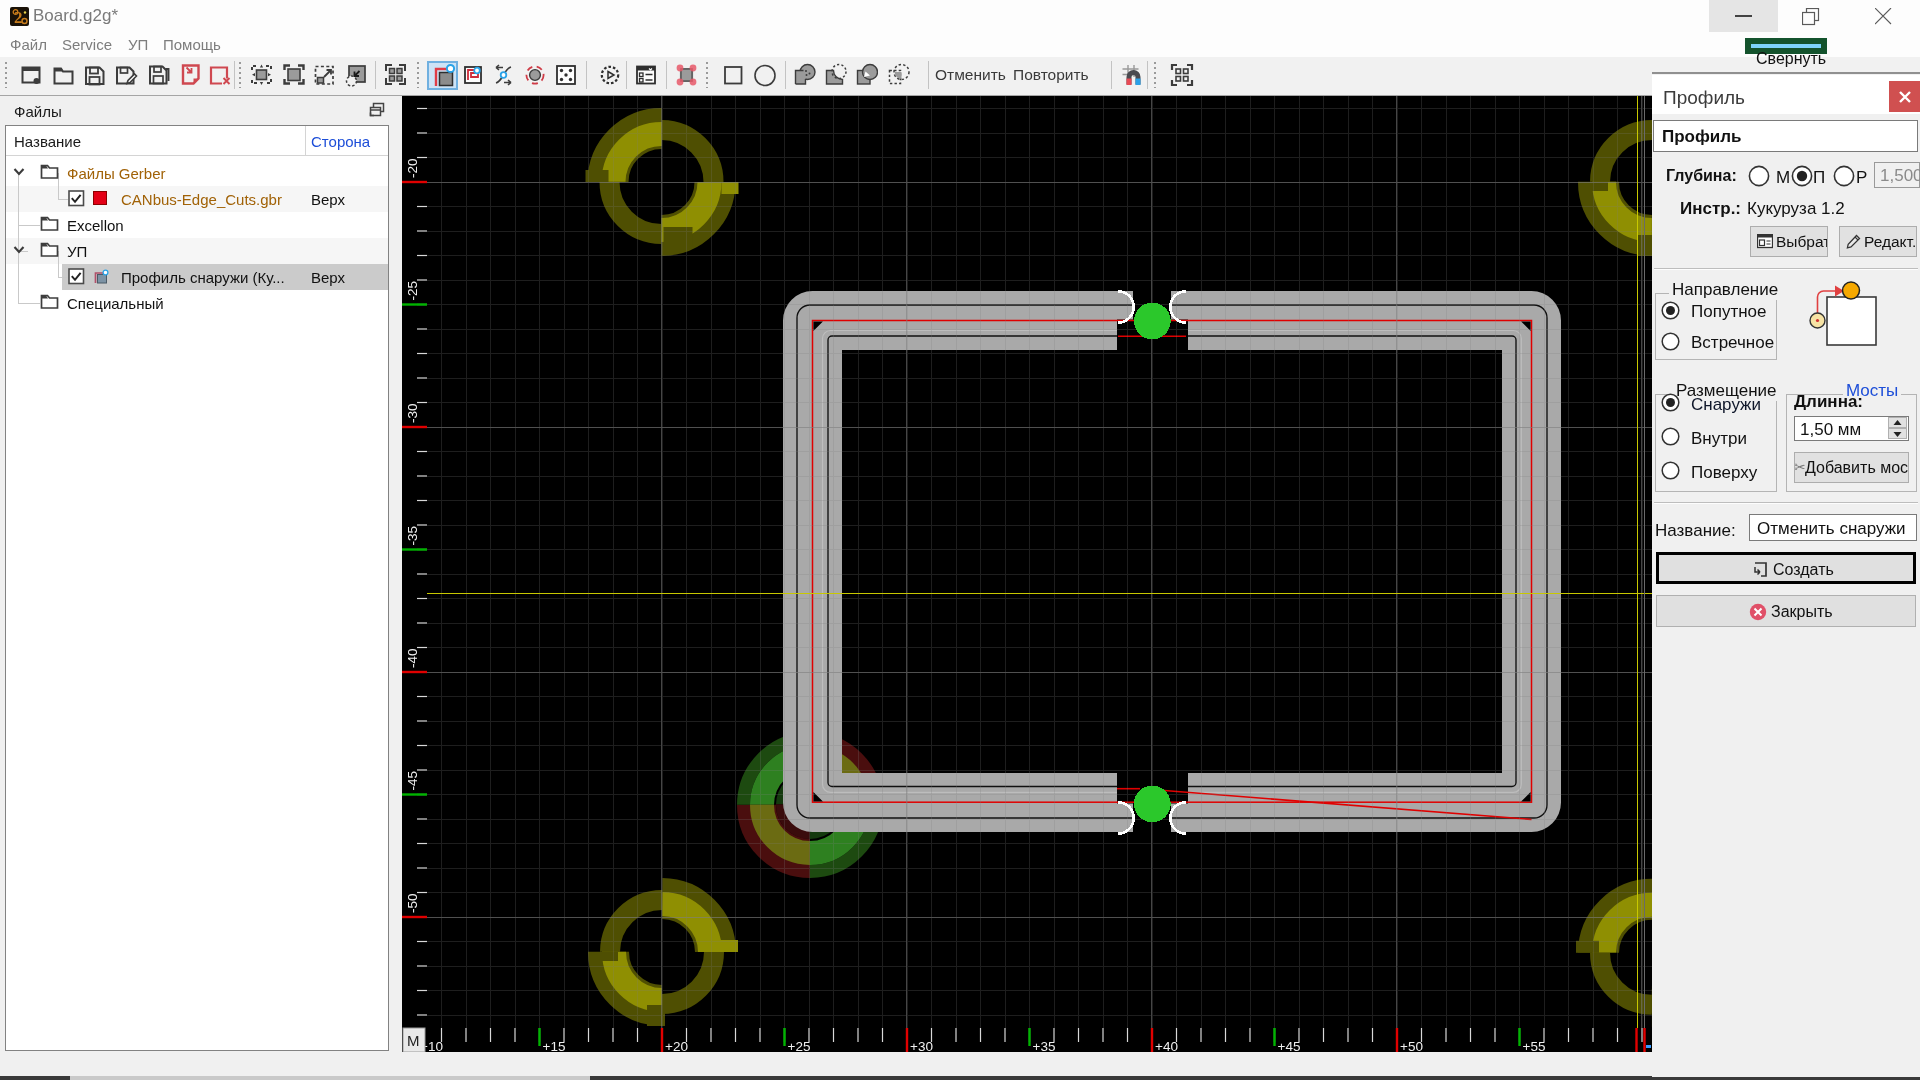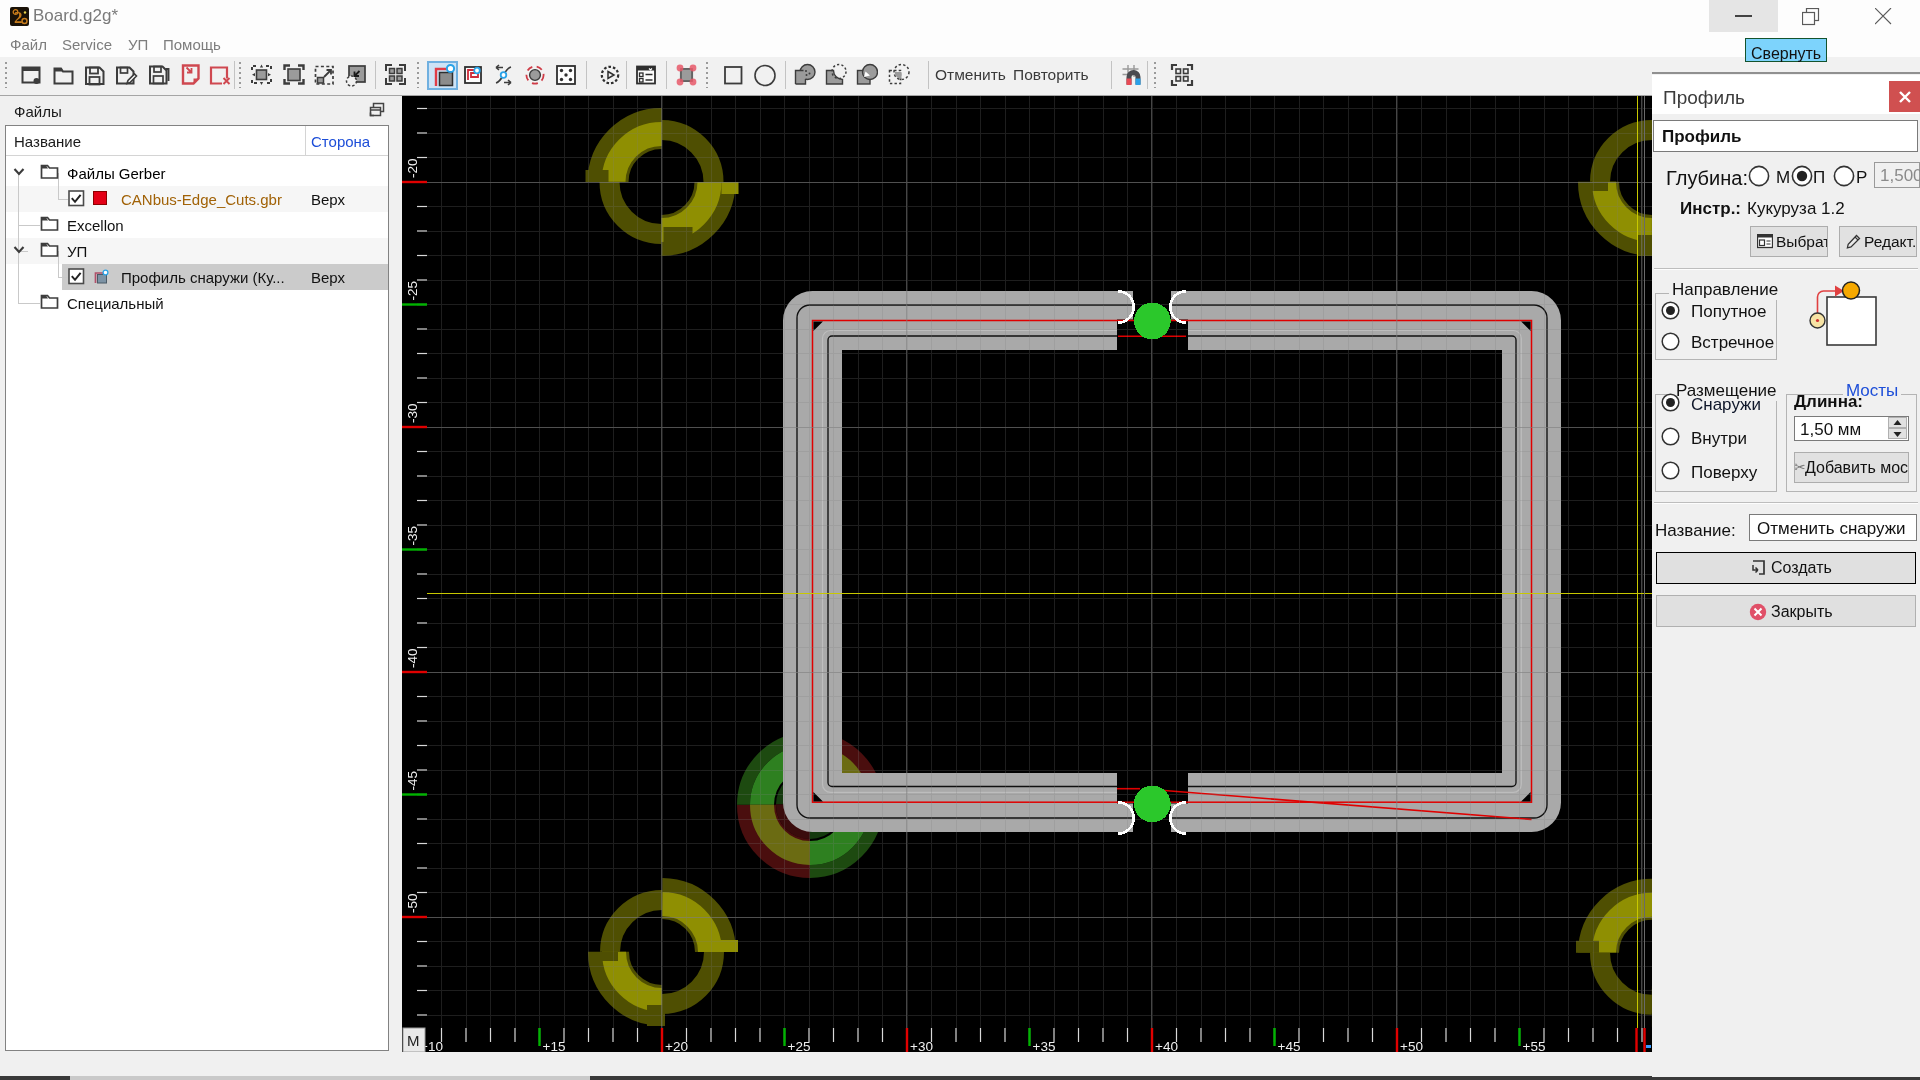--- a/index.html
+++ b/index.html
@@ -238,21 +238,21 @@
     <div class="abs" style="left:52px;top:125px;width:1px;height:26px;background:#c9c9c9"></div>
     <div class="abs" style="left:52px;top:151px;width:10px;height:1px;background:#c9c9c9"></div>
 
     <svg class="abs" style="left:7px;top:40px" width="12" height="12">
         <path d="M1.5,3 l4.5,5 4.5,-5" fill="none" stroke="#3c3c3c" stroke-width="2.1"></path>
       </svg>
     <svg class="abs" style="left:34px;top:37px" width="19" height="17">
       <path d="M1.5,15 v-12.5 h6 l2,2.5 h8 v10 z" fill="#fff" stroke="#3e3e3e" stroke-width="1.7"></path>
       <path d="M1.5,5.5 h6.5 l-2,-3 h-4.5 z" fill="#3e3e3e"></path>
     </svg>
-    <span class="abs" style="left:61px;top:39px;font-size:15px;color:#000000">Файлы Gerber</span>
+    <span class="abs" style="left:61px;top:39px;font-size:15px;color:#a16207">Файлы Gerber</span>
 
     <svg class="abs" style="left:62px;top:64px" width="17" height="17">
       <rect x="1" y="1" width="14.5" height="14.5" fill="#fff" stroke="#4a4a4a" stroke-width="1.6"></rect>
       <path d="M3.8,8.2 l3.2,3.6 5.6,-7" fill="none" stroke="#222" stroke-width="2"></path>
     </svg>
     <div class="abs" style="left:87px;top:65px;width:14px;height:14px;background:#e30016;border:1px solid #8c0000"></div>
     <span class="abs" style="left:115px;top:65px;font-size:15px;color:#a16207">CANbus-Edge_Cuts.gbr</span>
     <span class="abs" style="left:305px;top:65px;font-size:15px;color:#111">Верх</span>
 
     <svg class="abs" style="left:34px;top:89px" width="19" height="17">
@@ -583,21 +583,21 @@
 <div class="abs" style="left:1652px;top:75px;width:268px;height:1002px;background:#f0f0f0;overflow:hidden">
   <div class="abs" style="left:0;top:0;width:268px;height:39px;background:#fff"></div>
   <span class="abs" style="left:11px;top:12px;font-size:19px;color:#3c3c3c">Профиль</span>
   <div class="abs" style="left:237px;top:6px;width:31px;height:31px;background:#d05050"></div>
   <svg class="abs" style="left:247px;top:16px" width="12" height="12">
       <path d="M1,1 L11,11 M11,1 L1,11" stroke="#fff" stroke-width="2.4"></path>
     </svg>
   <div class="abs" style="left:1px;top:45px;width:265px;height:32px;background:#fff;border:1px solid #7a7a7a">
     <span class="abs" style="left:8px;top:6px;font-size:17px;font-weight:bold;color:#111">Профиль</span>
   </div>
-  <span class="abs" style="left:14px;top:92px;font-size:20px;font-weight:normal;color:#111">Глубина:</span>
+  <span class="abs" style="left:14px;top:92px;font-size:16px;font-weight:bold;color:#111">Глубина:</span>
   <svg class="abs" style="left:96px;top:90px" width="22" height="22">
       <circle cx="11" cy="11" r="9.6" fill="#fff" stroke="#333" stroke-width="1.6"></circle>
     </svg>
   <span class="abs" style="left:124px;top:93px;font-size:17px;color:#111">М</span>
   <svg class="abs" style="left:139px;top:90px" width="22" height="22">
       <circle cx="11" cy="11" r="9.6" fill="#fff" stroke="#333" stroke-width="1.6"></circle>
       <circle cx="11" cy="11" r="5.2" fill="#222"></circle>
     </svg>
   <span class="abs" style="left:161px;top:93px;font-size:17px;color:#111">П</span>
   <svg class="abs" style="left:181px;top:90px" width="22" height="22">
@@ -678,32 +678,32 @@
   <div class="abs" style="left:142px;top:377px;width:115px;height:31px;background:#e1e1e1;border:1px solid #adadad;overflow:hidden">
     <span class="abs" style="left:-1px;top:6px;font-size:14px;color:#777">✂</span>
     <span class="abs" style="left:10px;top:6px;font-size:16px;color:#111;white-space:nowrap">Добавить мос</span>
   </div>
   <div class="abs" style="left:2px;top:427px;width:264px;height:1px;background:#bdbdbd"></div>
   <div class="abs" style="left:2px;top:428px;width:264px;height:1px;background:#fdfdfd"></div>
   <span class="abs" style="left:3px;top:446px;font-size:17px;font-weight:normal;color:#111">Название:</span>
   <div class="abs" style="left:97px;top:439px;width:168px;height:27px;background:#fff;border:1px solid #7a7a7a">
     <span class="abs" style="left:7px;top:4px;font-size:17px;color:#111">Отменить снаружи</span>
   </div>
-  <div class="abs" style="left:4px;top:477px;width:260px;height:32px;background:#e0e0e0;border:1px solid #000000">
+  <div class="abs" style="left:4px;top:477px;width:260px;height:32px;background:#e0e0e0;border:3px solid #000000">
     <svg class="abs" style="left:93px;top:7px" width="16" height="17">
         <path d="M3,1 h11 v13 h-5" fill="none" stroke="#333" stroke-width="1.7"></path>
         <path d="M3,5 v5 h5 m0,0 l-2.5,-2.5 M8,10 l-2.5,2.5" fill="none" stroke="#333" stroke-width="1.5"></path>
       </svg>
     <span class="abs" style="left:114px;top:6px;font-size:16px;color:#111">Создать</span>
   </div>
   <div class="abs" style="left:4px;top:520px;width:260px;height:32px;background:#e0e0e0;border:1px solid #b0b0b0">
     <svg class="abs" style="left:92px;top:7px" width="18" height="18">
         <circle cx="9" cy="9" r="8.2" fill="#e05068"></circle>
         <path d="M5.5,5.5 l7,7 M12.5,5.5 l-7,7" stroke="#fff" stroke-width="2"></path>
       </svg>
     <span class="abs" style="left:114px;top:7px;font-size:16px;color:#111">Закрыть</span>
   </div>
 </div>
 <div class="abs" style="left:1652px;top:72px;width:268px;height:2px;background:#909090"></div>
 
-<div class="abs" style="left:1745px;top:38px;width:82px;height:24px;background:#7dd3fc;border:1px solid #14532d;z-index:50">
+<div class="abs" style="left:1745px;top:38px;width:82px;height:16px;background:#7dd3fc;border:6px solid #14532d;z-index:50">
   <span class="abs" style="left:5px;top:6px;font-size:16px;color:#111">Свернуть</span>
 </div>
 
 </body></html>

